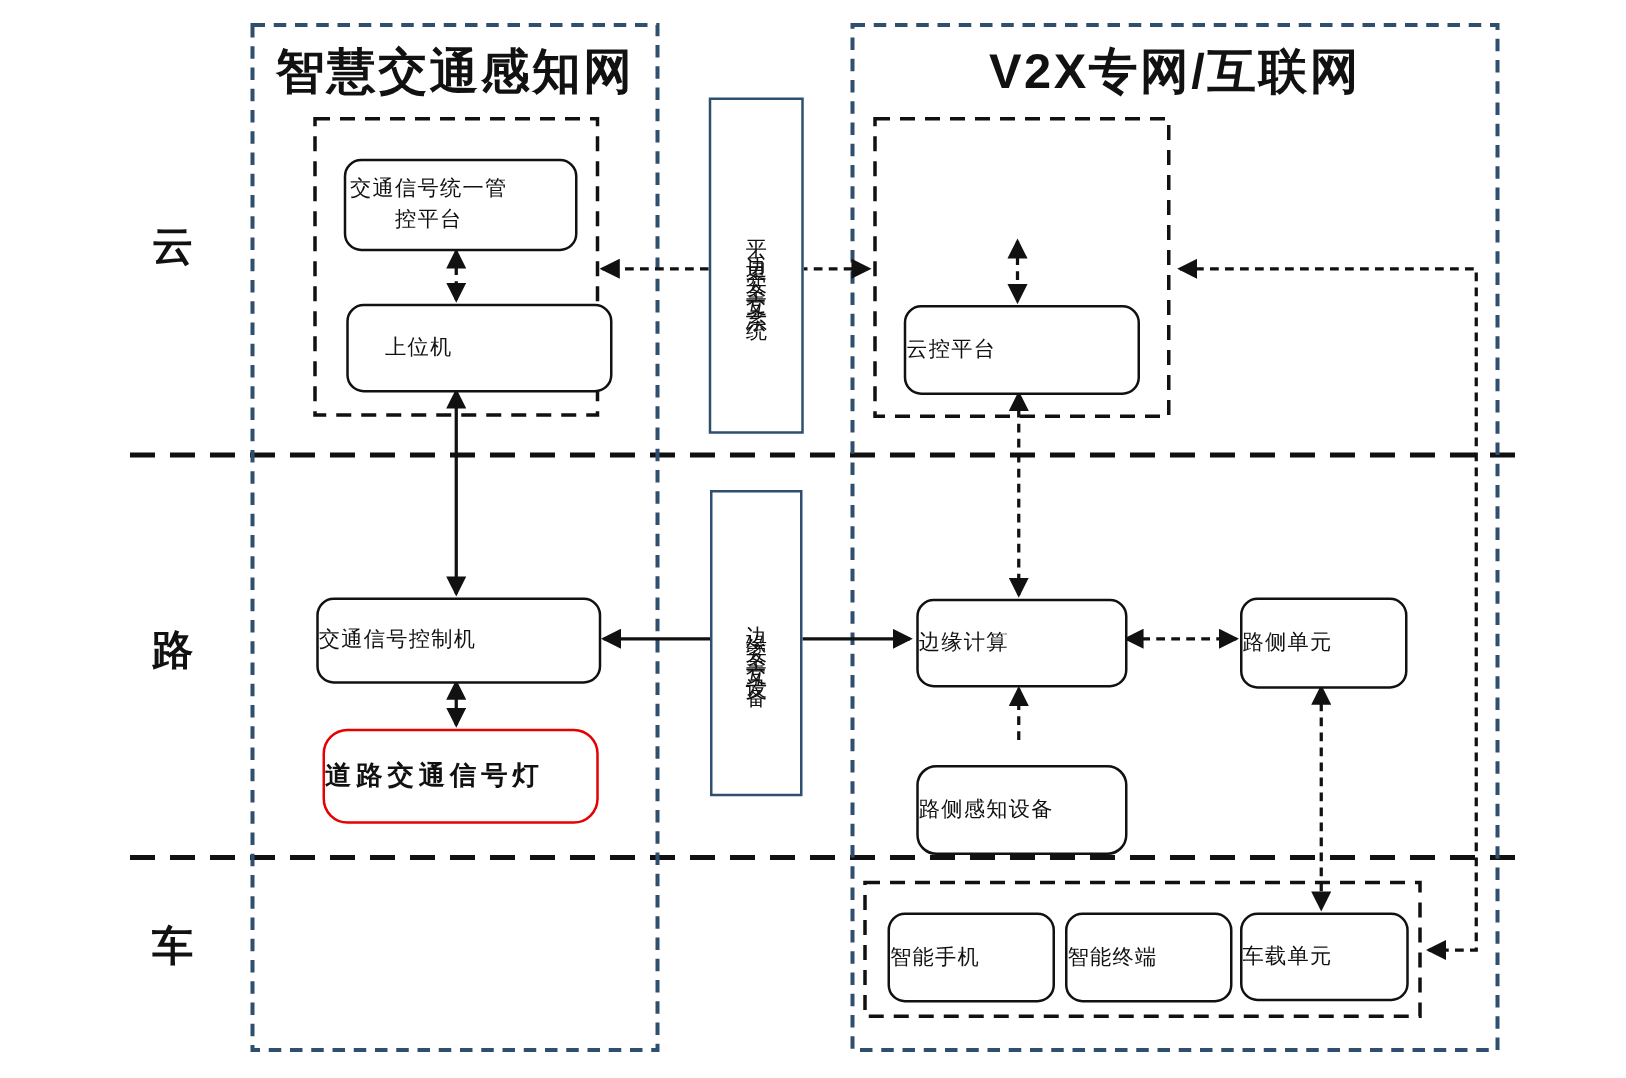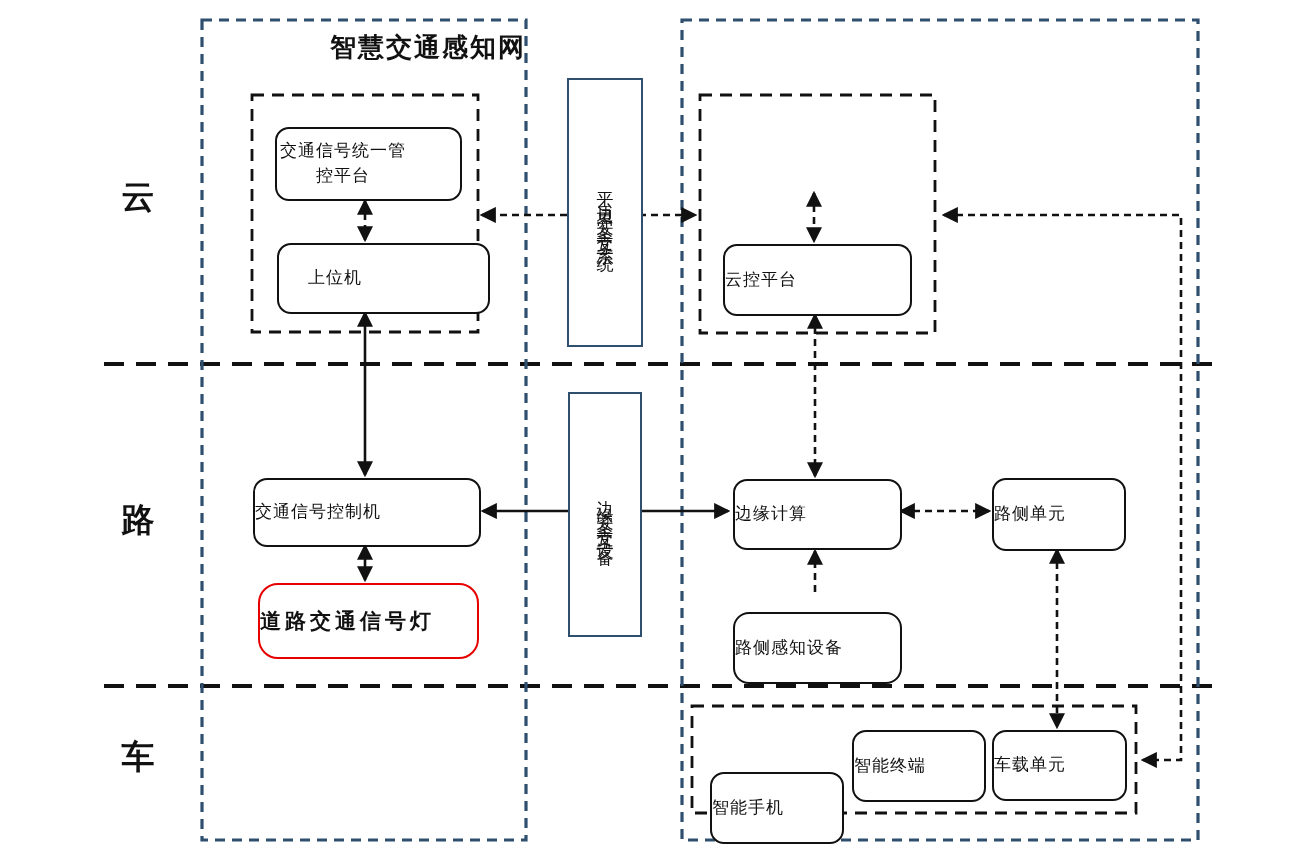--- a/index.html
+++ b/index.html
@@ -7,21 +7,21 @@
           font-family:"Liberation Sans","DejaVu Sans",sans-serif;color:#111;}
   svg.layer{position:absolute;left:0;top:0;}
   .node{position:absolute;display:flex;align-items:center;justify-content:flex-start;
         background:#fff;border:2.6px solid #111;border-radius:14px;
         font-size:17px;letter-spacing:1px;text-align:center;line-height:1.45;z-index:3;}
   .node.red{border-color:#e60000;border-radius:20px;font-weight:700;font-size:21px;letter-spacing:4px;}
   .vbox{position:absolute;display:flex;align-items:center;justify-content:center;
         background:#fff;border:2.6px solid #2e4f6e;z-index:3;
         writing-mode:vertical-rl;text-orientation:upright;
         font-size:17px;letter-spacing:7px;}
-  .region-title{position:absolute;text-align:right;font-size:26px;font-weight:700;
+  .region-title{position:absolute;text-align:center;font-size:39px;font-weight:700;
         letter-spacing:2px;z-index:4;}
   .layer-label{position:absolute;width:70px;text-align:center;font-size:33px;
         font-weight:700;z-index:4;}
   .wrap-label{display:inline-block;width:132px;}
 </style>
 </head>
 <body>
 
 <div class="canvas">
 
@@ -55,20 +55,21 @@
     <path d="M944 215 H1181 V760 H1143" stroke="#111" stroke-width="2.6" fill="none" stroke-dasharray="7 5" marker-start="url(#ah)" marker-end="url(#ah)"></path>
 
     <path d="M814 193 V241" stroke="#111" stroke-width="2.6" fill="none" stroke-dasharray="7 5" marker-start="url(#ah)" marker-end="url(#ah)"></path>
     <path d="M815 315 V476" stroke="#111" stroke-width="2.6" fill="none" stroke-dasharray="7 5" marker-start="url(#ah)" marker-end="url(#ah)"></path>
     <path d="M901 511 H989" stroke="#111" stroke-width="2.6" fill="none" stroke-dasharray="7 5" marker-start="url(#ah)" marker-end="url(#ah)"></path>
     <path d="M815 592 V551" stroke="#111" stroke-width="2.6" fill="none" stroke-dasharray="7 5" marker-end="url(#ah)"></path>
     <path d="M1057 550 V727" stroke="#111" stroke-width="2.6" fill="none" stroke-dasharray="7 5" marker-start="url(#ah)" marker-end="url(#ah)"></path>
   </svg>
 
   <div class="region-title" style="left:202px;top:30px;width:324px;">智慧交通感知网</div>
+  <div class="region-title" style="left:682px;top:30px;width:516px;">V2X专网/互联网</div>
 
   <div class="layer-label" style="left:103px;top:175px;">云</div>
   <div class="layer-label" style="left:103px;top:498px;">路</div>
   <div class="layer-label" style="left:103px;top:735px;">车</div>
 
   <div class="node" style="left:275px;top:127px;width:183px;height:70px;">
     <span class="wrap-label">交通信号统一管控平台</span>
   </div>
   <div class="node" style="left:277px;top:243px;width:180px;height:67px;padding-left:29px;">上位机</div>
   <div class="node red" style="left:258px;top:583px;width:217px;height:72px;">道路交通信号灯</div>
@@ -76,17 +77,17 @@
 
   <div class="vbox" style="left:567px;top:78px;width:72px;height:265px;">平台边界安全交互系统</div>
   <div class="vbox" style="left:568px;top:392px;width:70px;height:241px;">边缘安全交互设备</div>
 
   <div class="node" style="left:723px;top:244px;width:185px;height:68px;">云控平台</div>
 
   <div class="node" style="left:733px;top:479px;width:165px;height:67px;">边缘计算</div>
   <div class="node" style="left:992px;top:478px;width:130px;height:69px;">路侧单元</div>
   <div class="node" style="left:733px;top:612px;width:165px;height:68px;border-radius:16px;">路侧感知设备</div>
 
-  <div class="node" style="left:710px;top:730px;width:130px;height:68px;margin-top:42px;">智能手机</div>
+  <div class="node" style="left:710px;top:730px;width:130px;height:68px;">智能手机</div>
   <div class="node" style="left:852px;top:730px;width:130px;height:68px;">智能终端</div>
   <div class="node" style="left:992px;top:730px;width:131px;height:67px;">车载单元</div>
 
 </div>
 
 </body></html>

